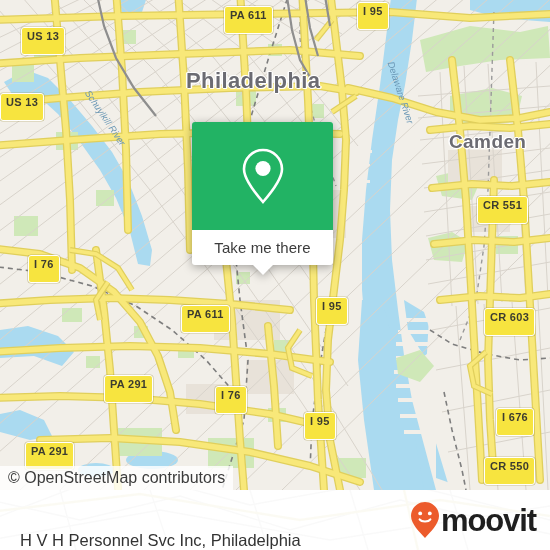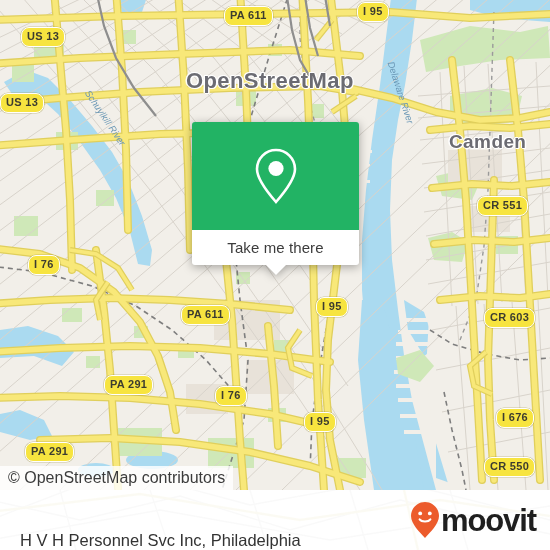--- a/index.html
+++ b/index.html
@@ -51,37 +51,37 @@
     font-size: 9.5px;
     white-space: nowrap;
     font-style: italic;
   }
 
   
   .shield {
     position: absolute;
     background: #f7e43f;
     border: 1.4px solid #ffffff;
-    border-radius: 8px;
+    border-radius: 3px;
     color: #3c3c30;
     font-size: 11px;
     font-weight: bold;
     line-height: 1;
-    padding: 3px 5px 4px 5px;
+    padding: 3px 5px 12px 5px;
     white-space: nowrap;
     box-shadow: 0 0 0 .6px rgba(150,140,60,.45);
     letter-spacing: .3px;
   }
 
   
   #popup-card {
     position: absolute;
     left: 192px;
     top: 122px;
-    width: 167px;
+    width: 141px;
     filter: drop-shadow(0 2px 5px rgba(0,0,0,.33));
   }
 
   #popup-head {
     height: 108px;
     background: #22b364;
     border-radius: 3px 3px 0 0;
     display: flex;
     align-items: center;
     justify-content: center;
@@ -458,21 +458,21 @@
         <g stroke="#8e8e8e" stroke-width="2.2" fill="none">
           <path d="M286,-10 L292,30 L300,60 L314,84"></path>
           <path d="M304,-10 L310,28 L318,56"></path>
           <path d="M324,-10 L330,26"></path>
           <path d="M96,-10 L104,26 L116,58 L134,88 L156,116"></path>
         </g>
 
       </g>
     </svg>
 
-    <div class="city-label" style="left:186px;top:68px;font-size:22px;">OpenStreetMap</div>
+    <div class="city-label" style="left:186px;top:68px;font-size:22px;">Philadelphia</div>
     <div class="city-label" style="left:449px;top:131px;font-size:19px;">Camden</div>
 
     <div class="water-label" style="left:396px;top:60px;transform:rotate(72deg);transform-origin:left top;">Delaware River</div>
     <div class="water-label" style="left:92px;top:88px;transform:rotate(56deg);transform-origin:left top;">Schuylkill River</div>
 
     <div class="shield" style="left:21px;top:27px;">US 13</div>
     <div class="shield" style="left:0px;top:93px;">US 13</div>
     <div class="shield" style="left:224px;top:6px;">PA 611</div>
     <div class="shield" style="left:357px;top:2px;">I 95</div>
     <div class="shield" style="left:477px;top:196px;">CR 551</div>

